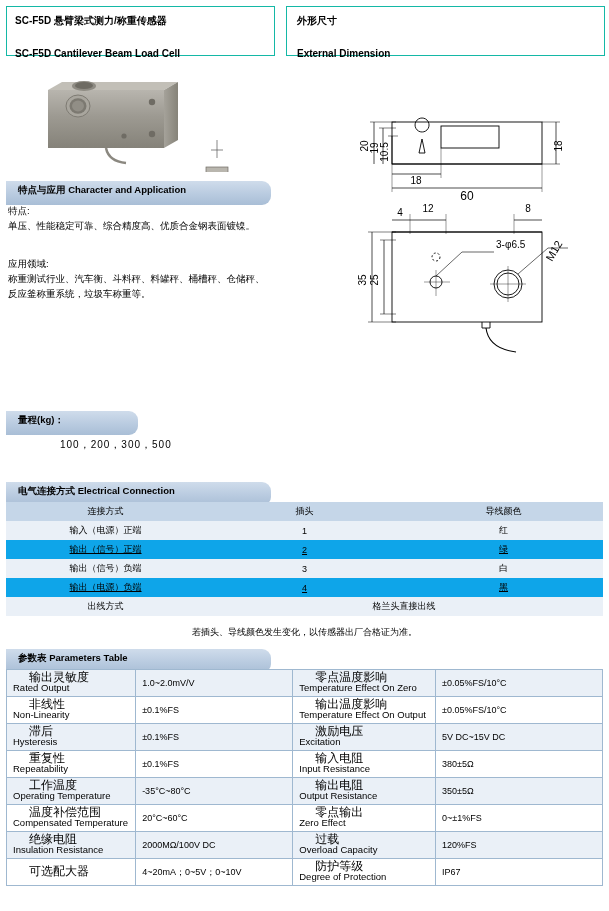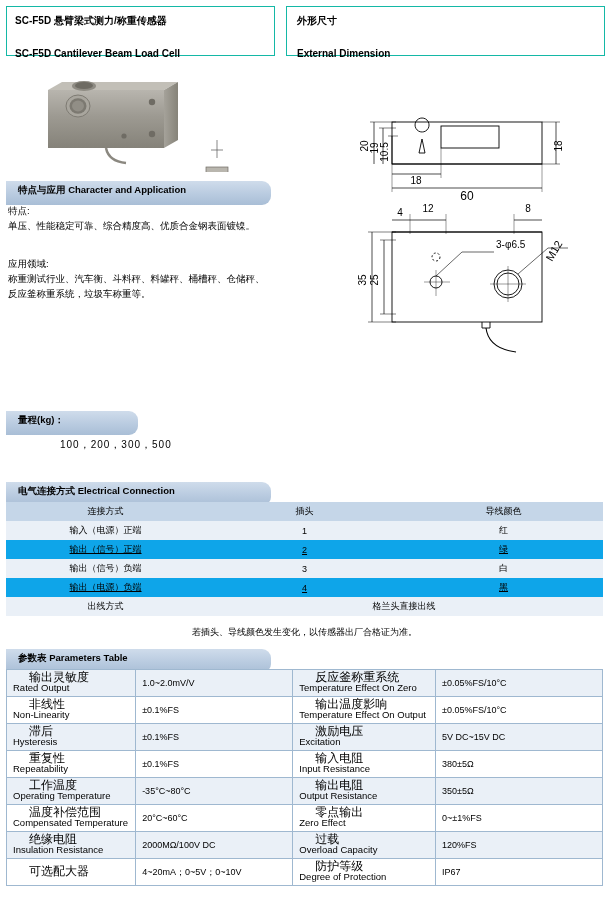--- a/index.html
+++ b/index.html
@@ -254,21 +254,21 @@
   <div class="secbar" id="param-bar">参数表 Parameters Table</div>
   <table id="param-table">
     <tbody>
         <tr class="odd">
       <td class="c1">
         <span class="lbl-cn">输出灵敏度</span>
         <span class="lbl-en">Rated Output</span>
       </td>
       <td class="c2">1.0~2.0mV/V</td>
       <td class="c3">
-        <span class="lbl-cn">反应釜称重系统</span>
+        <span class="lbl-cn">零点温度影响</span>
         <span class="lbl-en">Temperature Effect On Zero</span>
       </td>
       <td class="c4">±0.05%FS/10°C</td>
     </tr>
     <tr class="even">
       <td class="c1">
         <span class="lbl-cn">非线性</span>
         <span class="lbl-en">Non-Linearity</span>
       </td>
       <td class="c2">±0.1%FS</td>

